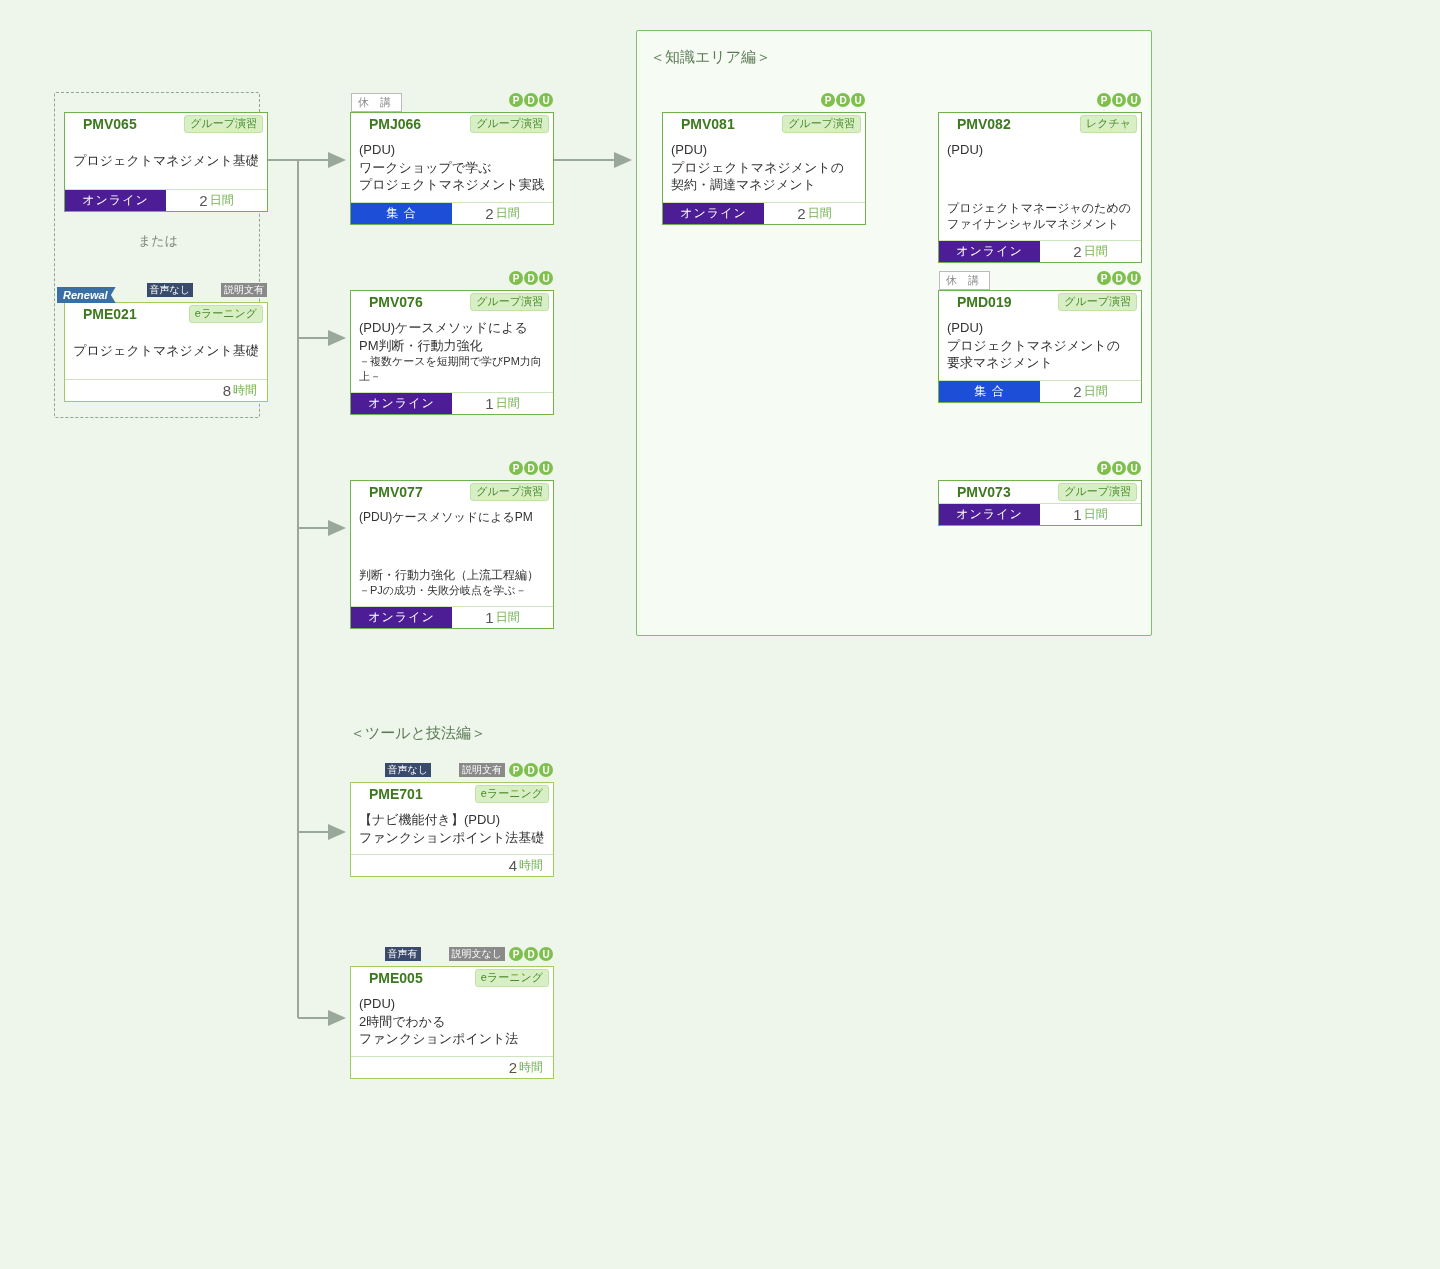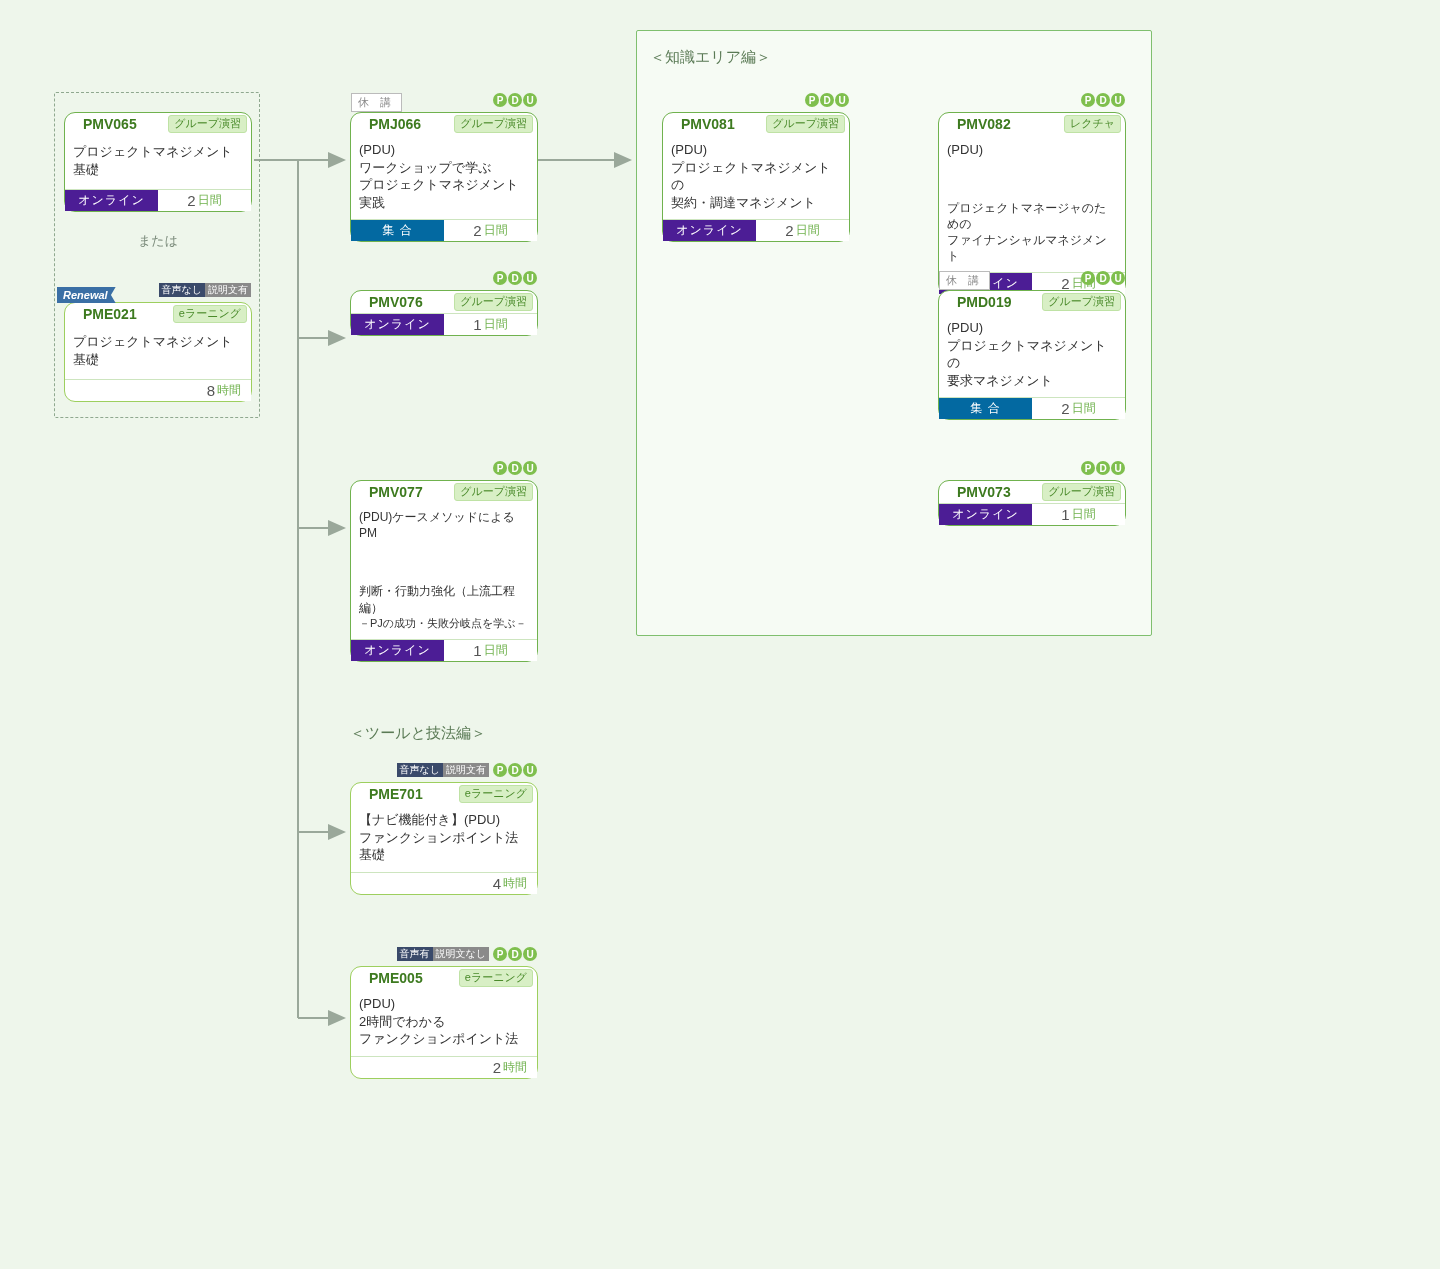--- a/index.html
+++ b/index.html
@@ -37,24 +37,24 @@
   .or-label {
     position: absolute;
     font-size: 13px;
     color: #7a8a7a;
     text-align: center;
   }
 
   
   .card {
     position: absolute;
-    width: 188px;
+    width: 204px;
     background: #fff;
     border: 1.5px solid #70b24e;
-    border-radius: 11px;
+    border-radius: 0;
     overflow: visible;
   }
   .card.e-learning { border-color: #9dcf5e; }
 
   .card-top {
     display: flex;
     align-items: center;
     justify-content: space-between;
     height: 22px;
     padding: 0 4px;
@@ -94,21 +94,21 @@
   .card-mode {
     flex: 1;
     background: #4c1d95;
     color: #fff;
     font-size: 12px;
     display: flex;
     align-items: center;
     justify-content: center;
     letter-spacing: 1px;
   }
-  .card-mode.gather { background: #0369a1; }
+  .card-mode.gather { background: #1d4ed8; }
   .card-duration {
     flex: 1;
     background: #fff;
     display: flex;
     align-items: center;
     justify-content: center;
     gap: 2px;
     color: #70b24e;
     font-size: 12px;
   }
@@ -156,20 +156,21 @@
     color: #888;
     border: 1px solid #bbb;
     background: #fff;
     padding: 1px 6px;
     letter-spacing: 4px;
   }
   .audio-badge {
     display: inline-flex;
     font-size: 10px;
     line-height: 1.2;
+    gap: 28px;
   }
   .audio-badge .b1 { background: #3a4a6a; color:#fff; padding:1px 3px; }
   .audio-badge .b2 { background:#8a8a8a; color:#fff; padding:1px 3px; }
 
   .renewal-ribbon {
     position: absolute;
     top: -16px;
     left: -8px;
     background: #3a6fa5;
     color: #fff;
@@ -286,20 +287,25 @@
       <span class="pdu-badge">
         <span>P</span>
           <span>D</span>
           <span>U</span>
       </span>
     </div>
     <div class="card-top">
       <span class="card-code">PMV076</span>
       <span class="card-type-tag">グループ演習</span>
     </div>
+    <div class="card-title">
+      <span>(PDU)ケースメソッドによる</span>
+      <span>PM判断・行動力強化</span>
+      <span style="font-size:11px;">－複数ケースを短期間で学びPM力向上－</span>
+    </div>
     <div class="card-footer">
       <div class="card-mode">オンライン</div>
       <div class="card-duration">
         <span class="dur-num">1</span>
           <span>日間</span>
       </div>
     </div>
   </div>
 
   <div class="card" style="left:350px; top:480px;">

